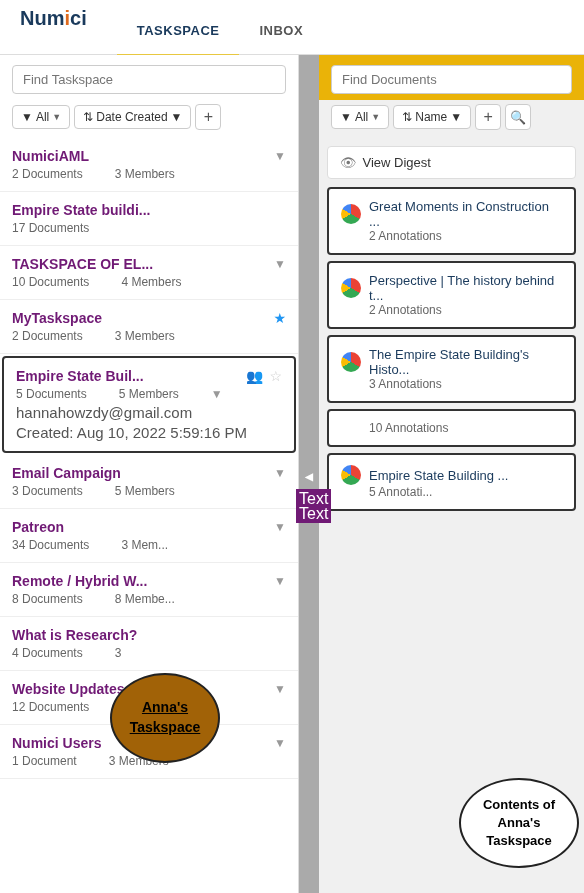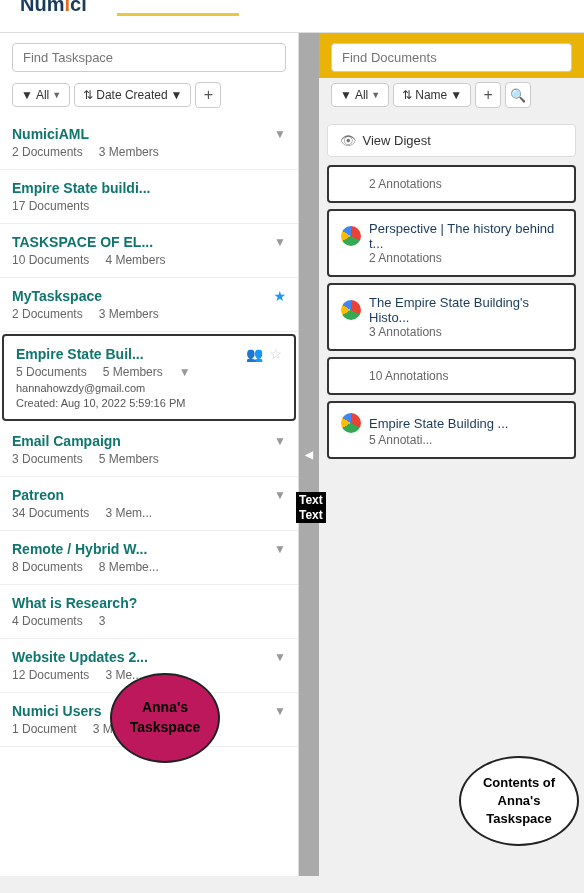--- a/index.html
+++ b/index.html
@@ -2,23 +2,23 @@
 <html><head>
   <meta charset="utf-8">
   <style>
     * { box-sizing: border-box; margin: 0; padding: 0; }
     body { font-family: Arial, sans-serif; background: #f0f0f0; width: 584px; height: 893px; overflow: hidden; }
 
     
     .header {
       background: white;
       display: flex;
-      align-items: flex-end;
-      padding: 16px 20px;
-      height: 33px;
+      align-items: flex-start;
+      padding: 7px 20px;
+      height: 55px;
       border-bottom: 1px solid #ddd;
     }
     .logo {
       font-size: 20px;
       font-weight: bold;
       color: #1a3a5c;
       margin-right: 30px;
     }
     .logo span { color: #e06b1e; }
     .nav-tabs {
@@ -140,33 +140,33 @@
 
     .item-header {
       display: flex;
       justify-content: space-between;
       align-items: center;
     }
 
     .item-name {
       font-size: 14px;
       font-weight: bold;
-      color: #0f766e;
+      color: #701a75;
     }
 
     .item-meta {
       display: flex;
-      gap: 16px;
+      gap: 32px;
       font-size: 12px;
       color: #666;
       margin-top: 3px;
     }
 
     .item-detail {
-      font-size: 11px;
+      font-size: 15px;
       color: #555;
       margin-top: 3px;
     }
 
     .item-icons {
       display: flex;
       align-items: center;
       gap: 6px;
     }
 
@@ -267,25 +267,25 @@
 
     .doc-annotations {
       font-size: 12px;
       color: #666;
       margin-top: 0;
       margin-left: 28px;
     }
 
     
     .text-highlight {
-      background: #000000;
+      background: #701a75;
       color: white;
-      font-size: 12px;
+      font-size: 16px;
       padding: 1px 3px;
-      font-weight: bold;
+      font-weight: normal;
     }
 
     .divider-arrow {
       width: 20px;
       background: #aaa;
       display: flex;
       align-items: center;
       justify-content: center;
       cursor: pointer;
       color: white;
@@ -497,20 +497,24 @@
     </div>
 
     <div class="view-digest">
       <span class="eye-icon">👁</span>
       <span>View Digest</span>
     </div>
 
     <div class="docs-list">
 
       <div class="doc-item highlighted-doc">
+        <div class="doc-header">
+          <div class="chrome-icon"></div>
+          <span class="doc-title">Great Moments in Construction ...</span>
+        </div>
         <div class="doc-annotations">2 Annotations</div>
       </div>
 
       <div class="doc-item highlighted-doc">
         <div class="doc-header">
           <div class="chrome-icon"></div>
           <span class="doc-title">Perspective | The history behind t...</span>
         </div>
         <div class="doc-annotations">2 Annotations</div>
       </div>
@@ -541,21 +545,21 @@
       <div style="background:white; border:2.5px solid #222; border-radius:50%; padding:14px 12px; text-align:center; font-size:13px; font-weight:bold; line-height:1.4; width:120px; height:90px; display:flex;align-items:center;justify-content:center;">
         <span style="white-space:pre-line;">Contents of Anna's
 Taskspace</span>
       </div>
     </div>
 
   </div>
 </div>
 
 <div style="position:absolute; left:110px; bottom:130px; pointer-events:none; z-index:10;">
-  <div style="background:#be185d; border:2.5px solid #222; border-radius:50%; padding:14px 16px; text-align:center; font-size:14px; font-weight:bold; line-height:1.4; width:110px; height:90px; display:flex;align-items:center;justify-content:center;">
+  <div style="background:#a16207; border:2.5px solid #222; border-radius:50%; padding:14px 16px; text-align:center; font-size:14px; font-weight:bold; line-height:1.4; width:110px; height:90px; display:flex;align-items:center;justify-content:center;text-decoration:underline;">
     <span style="white-space:pre-line;">Anna's
 Taskspace</span>
   </div>
 </div>
 
 <div style="position:absolute; left:296px; top:490px; pointer-events:none; z-index:10;">
   <span class="text-highlight">Text</span>
 </div>
 <div style="position:absolute; left:296px; top:505px; pointer-events:none; z-index:10;">
   <span class="text-highlight">Text</span>

